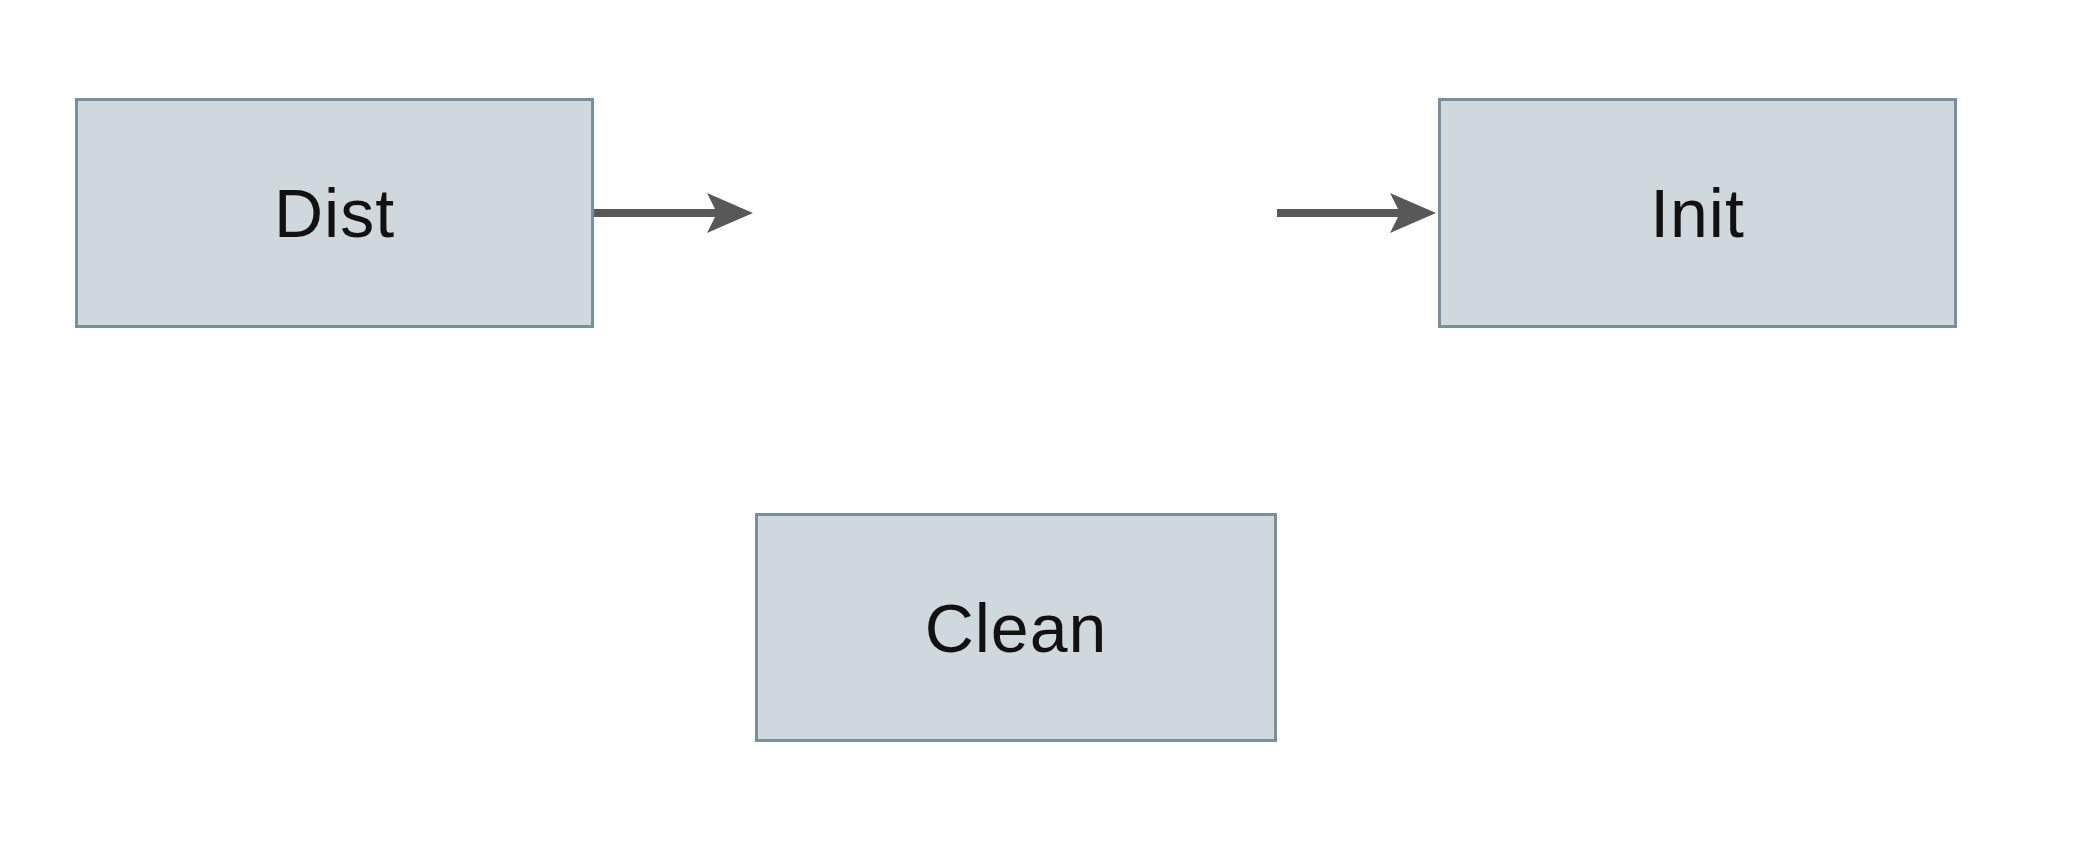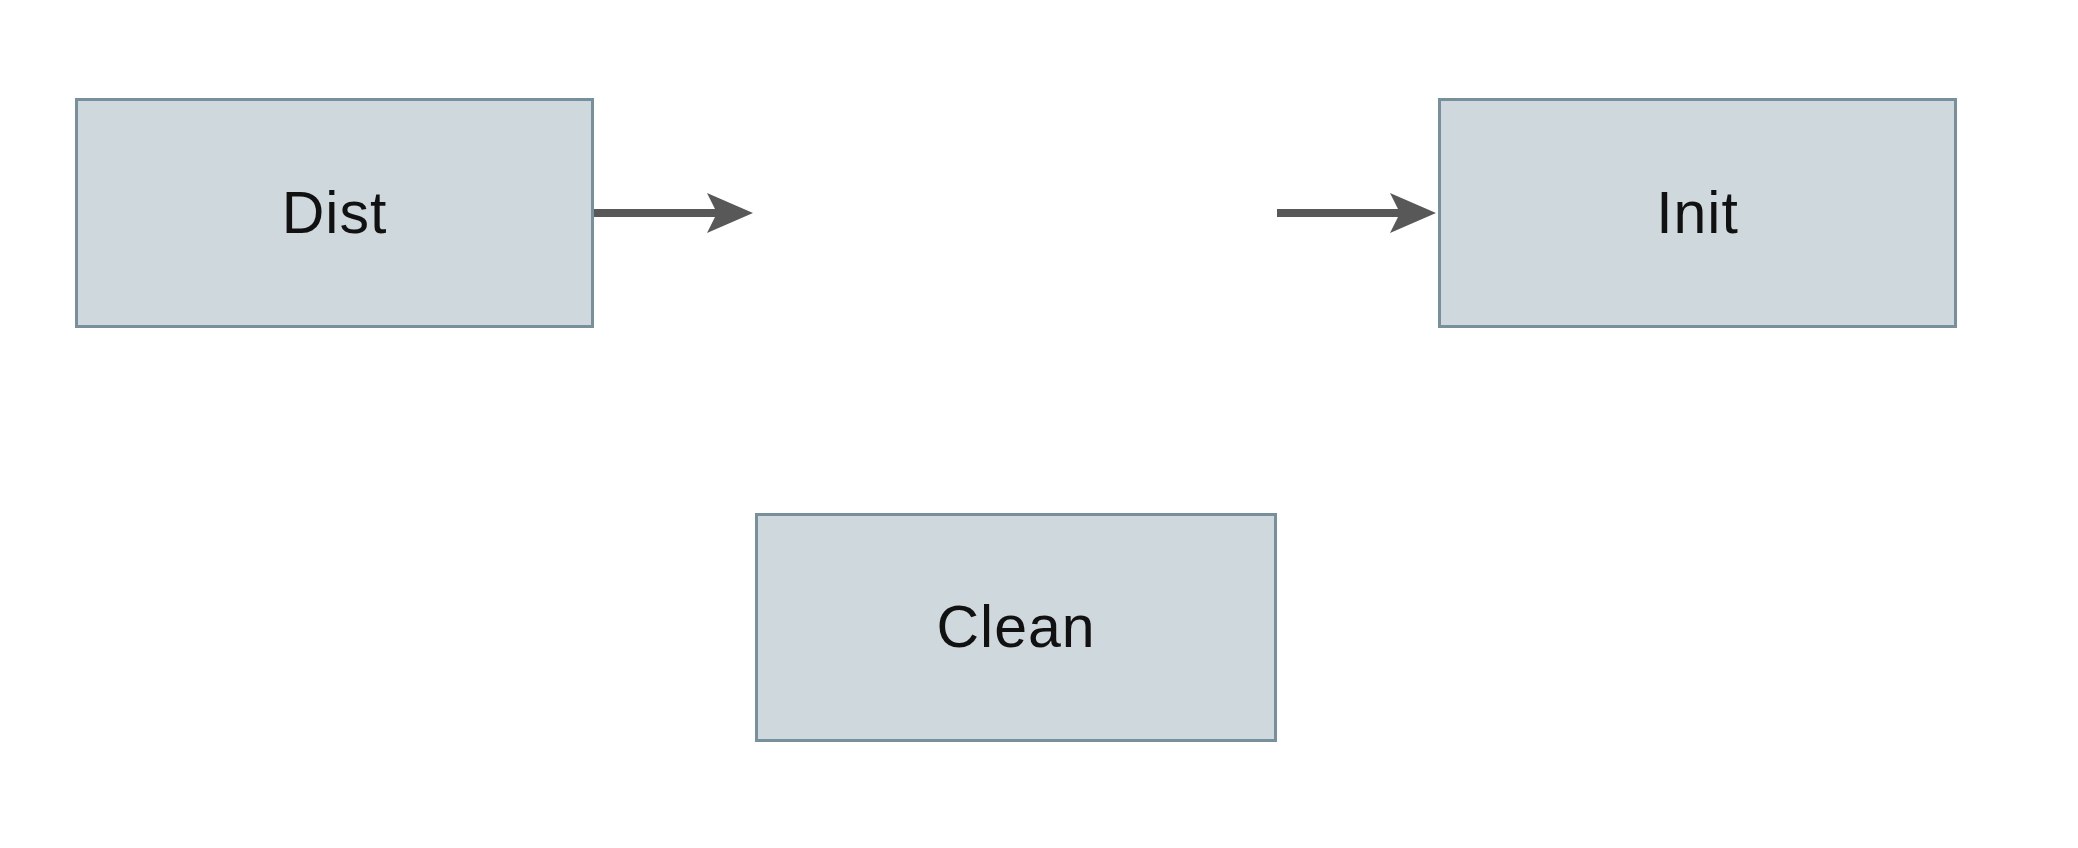--- a/index.html
+++ b/index.html
@@ -35,21 +35,21 @@
   .edges-layer polygon { fill: var(--arrow); }
   .node {
     position: absolute;
     background: var(--node-fill);
     border: 3px solid var(--node-border);
     display: flex;
     align-items: center;
     justify-content: center;
   }
   .node-label {
-    font-size: 59px;
+    font-size: 68px;
     font-weight: 400;
     letter-spacing: 1px;
     color: var(--text);
     line-height: 1;
     white-space: nowrap;
   }
   .node-dist    { left: 75px;   top: 98px;  width: 519px; height: 230px; }
   .node-compile { left: 755px;  top: 98px;  width: 522px; height: 230px; }
   .node-init    { left: 1438px; top: 98px;  width: 519px; height: 230px; }
   .node-clean   { left: 755px;  top: 513px; width: 522px; height: 229px; }

